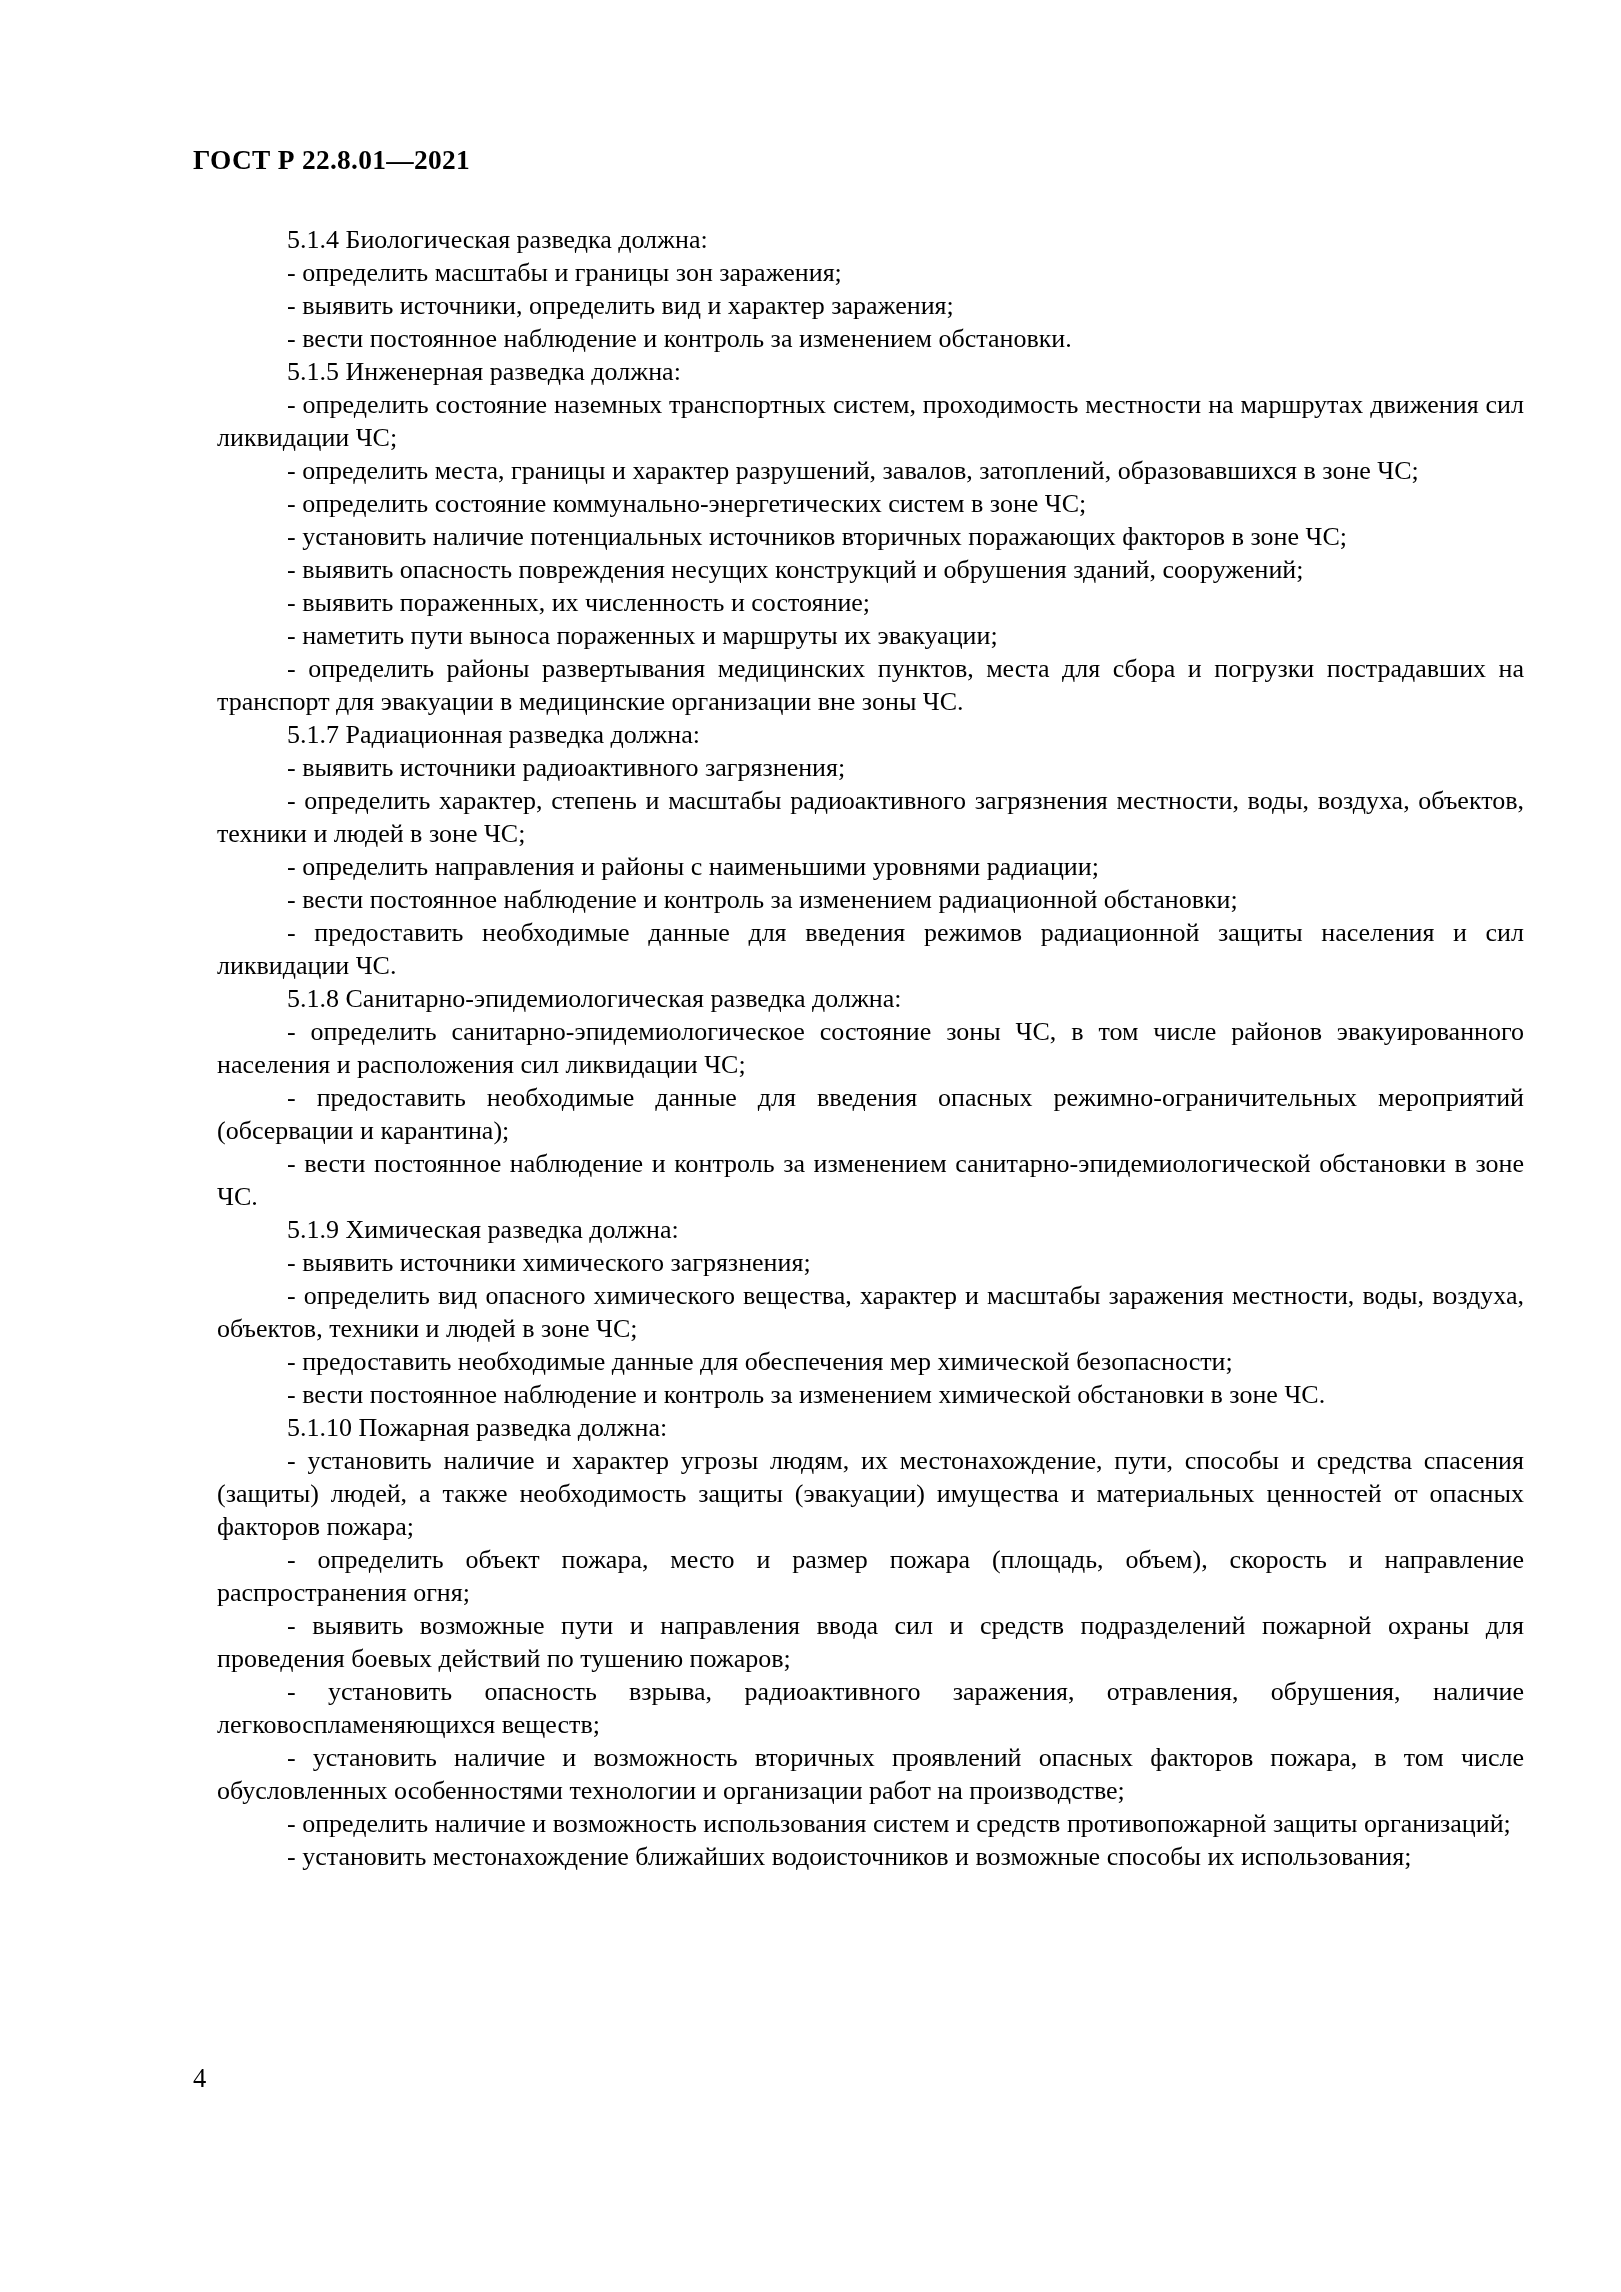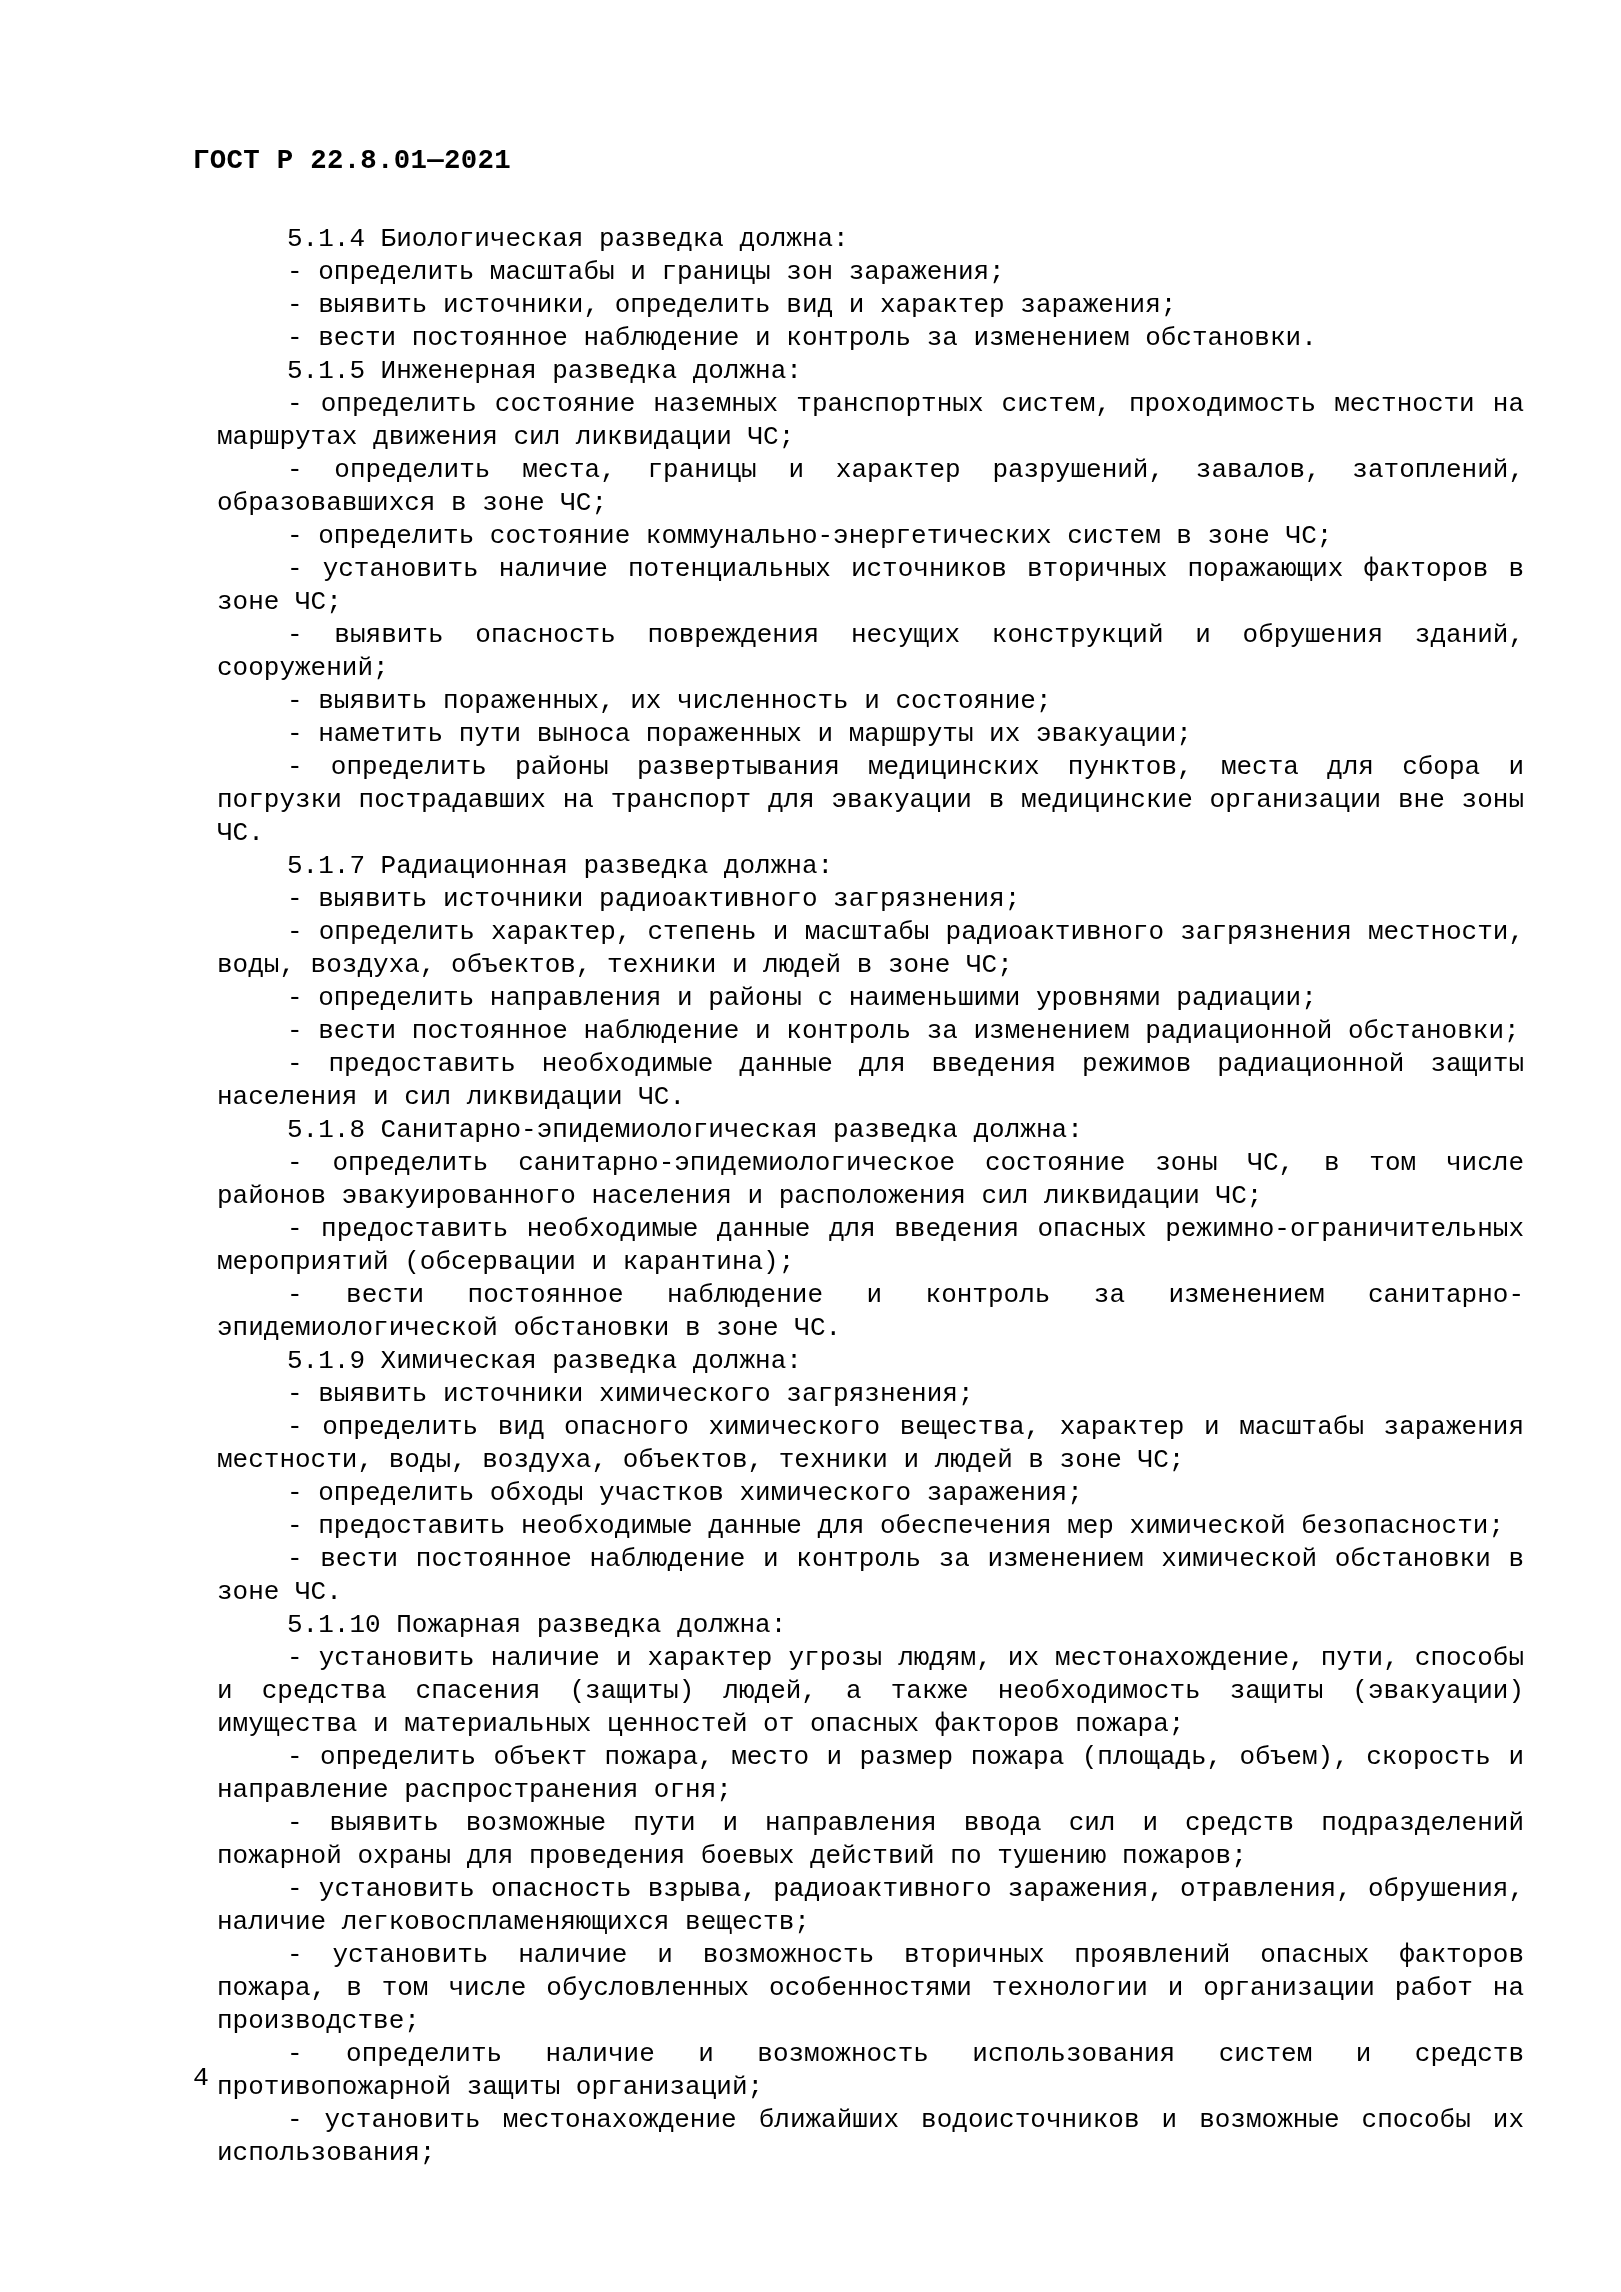--- a/index.html
+++ b/index.html
@@ -6,21 +6,21 @@
     margin: 0;
     padding: 0;
     background: #ffffff;
   }
   .page {
     position: relative;
     width: 1621px;
     height: 2293px;
     background: #ffffff;
     color: #000000;
-    font-family: Liberation Mono, monospace;
+    font-family: Liberation Serif, serif;
     overflow: hidden;
   }
   .doc-header {
     position: absolute;
     left: 193px;
     top: 145px;
     font-size: 27.4px;
     font-weight: bold;
     letter-spacing: 0.3px;
     white-space: nowrap;
@@ -80,21 +80,20 @@
     <p class="para">- предоставить необходимые данные для введения режимов радиационной защиты населения и сил ликвидации ЧС.</p>
 
     <p class="para">5.1.8 Санитарно-эпидемиологическая разведка должна:</p>
     <p class="para">- определить санитарно-эпидемиологическое состояние зоны ЧС, в том числе районов эвакуированного населения и расположения сил ликвидации ЧС;</p>
     <p class="para">- предоставить необходимые данные для введения опасных режимно-ограничительных мероприятий (обсервации и карантина);</p>
     <p class="para">- вести постоянное наблюдение и контроль за изменением санитарно-эпидемиологической обстановки в зоне ЧС.</p>
 
     <p class="para">5.1.9 Химическая разведка должна:</p>
     <p class="para">- выявить источники химического загрязнения;</p>
     <p class="para">- определить вид опасного химического вещества, характер и масштабы заражения местности, воды, воздуха, объектов, техники и людей в зоне ЧС;</p>
-    <p class="para">- определить обходы участков химического заражения;</p>
     <p class="para">- предоставить необходимые данные для обеспечения мер химической безопасности;</p>
     <p class="para">- вести постоянное наблюдение и контроль за изменением химической обстановки в зоне ЧС.</p>
 
     <p class="para">5.1.10 Пожарная разведка должна:</p>
     <p class="para">- установить наличие и характер угрозы людям, их местонахождение, пути, способы и средства спасения (защиты) людей, а также необходимость защиты (эвакуации) имущества и материальных ценностей от опасных факторов пожара;</p>
     <p class="para">- определить объект пожара, место и размер пожара (площадь, объем), скорость и направление распространения огня;</p>
     <p class="para">- выявить возможные пути и направления ввода сил и средств подразделений пожарной охраны для проведения боевых действий по тушению пожаров;</p>
     <p class="para">- установить опасность взрыва, радиоактивного заражения, отравления, обрушения, наличие легковоспламеняющихся веществ;</p>
     <p class="para">- установить наличие и возможность вторичных проявлений опасных факторов пожара, в том числе обусловленных особенностями технологии и организации работ на производстве;</p>
     <p class="para">- определить наличие и возможность использования систем и средств противопожарной защиты организаций;</p>

